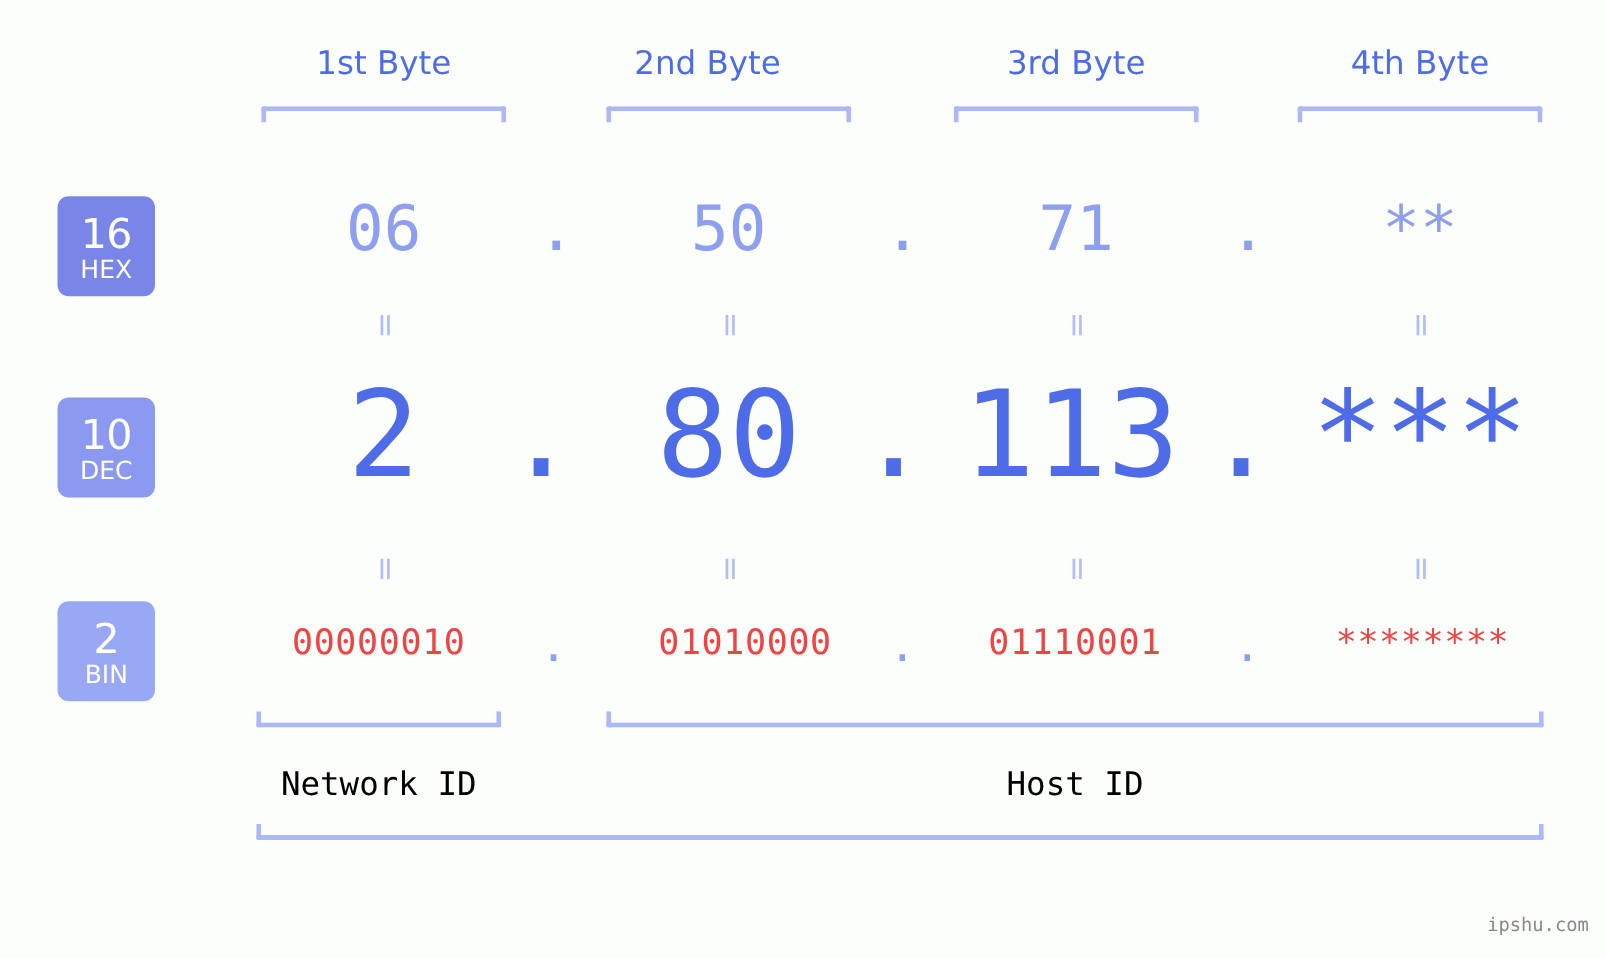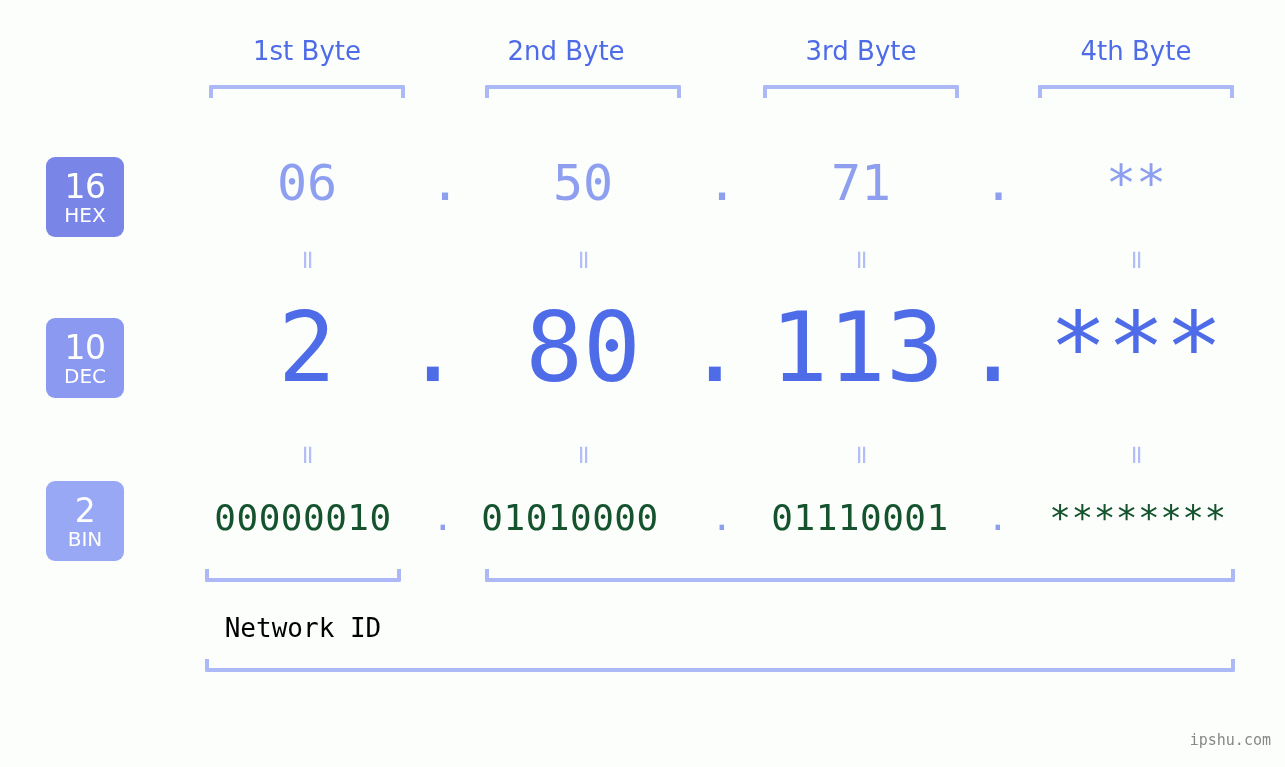--- a/index.html
+++ b/index.html
@@ -112,22 +112,22 @@
     top: 300px;
     font-weight: 400;
   }
   .dec-row .dot {
     font-size: 96px;
     color: #4f6ce8;
     top: 300px;
   }
 
   .bin-row .row-value {
-    font-size: 36px;
-    color: #14532d;
+    font-size: 28px;
+    color: #ef4444;
     top: 500px;
     letter-spacing: 0.5px;
   }
   .bin-row .dot {
     font-size: 36px;
     color: #8e9ff0;
     top: 500px;
   }
 
   
@@ -260,32 +260,33 @@
     <span>=</span>
   </div>
   <div class="eq" style="left:1125px; top:443px;">
     <span>=</span>
   </div>
 
   <div class="bin-row">
     <div class="row-value" style="left:203px; width:200px;">00000010</div>
     <div class="row-value dot" style="left:403px; width:80px;">.</div>
 
-    <div class="row-value" style="left:470px; width:200px;">01010000</div>
+    <div class="row-value" style="left:496px; width:200px;">01010000</div>
     <div class="row-value dot" style="left:682px; width:80px;">.</div>
 
     <div class="row-value" style="left:760px; width:200px;">01110001</div>
     <div class="row-value dot" style="left:958px; width:80px;">.</div>
 
     <div class="row-value" style="left:1038px; width:200px;">********</div>
   </div>
 
   <div class="bracket-up" style="left:205px; top:569px; width:196px;"></div>
   <div class="bracket-up" style="left:485px; top:569px; width:750px;"></div>
 
   <div class="id-label" style="left:205px; top:615px; width:196px;">Network ID</div>
+  <div class="id-label" style="left:485px; top:615px; width:750px;">Host ID</div>
 
   <div class="bracket-up" style="left:205px; top:659px; width:1030px;"></div>
 
 
   <div class="watermark">ipshu.com</div>
 
 </div>
 
 </body></html>

